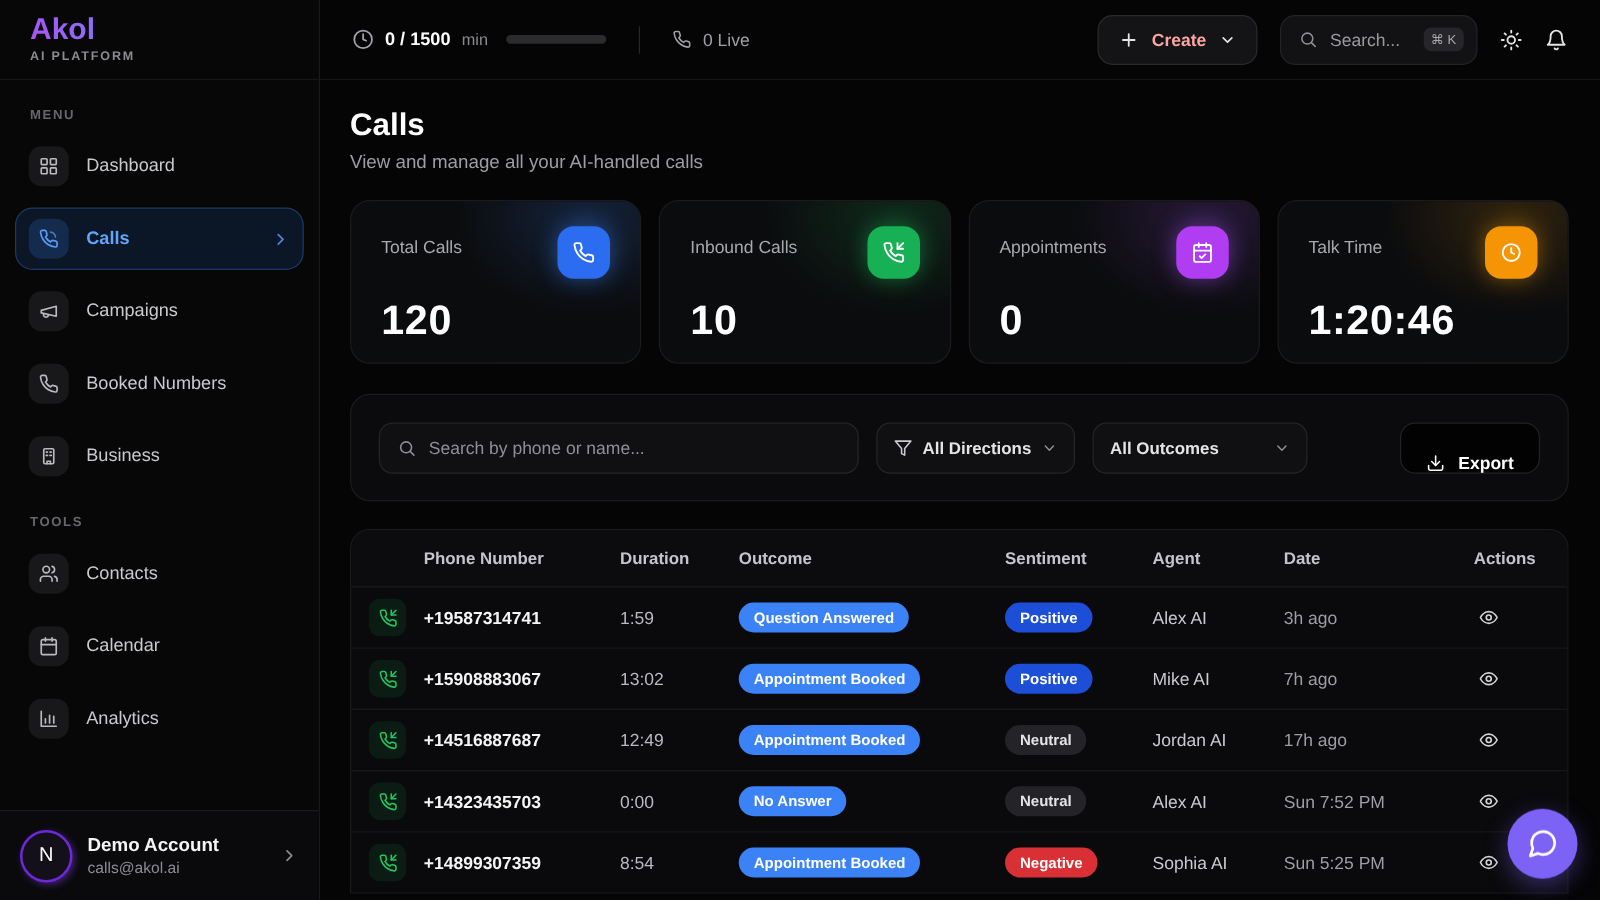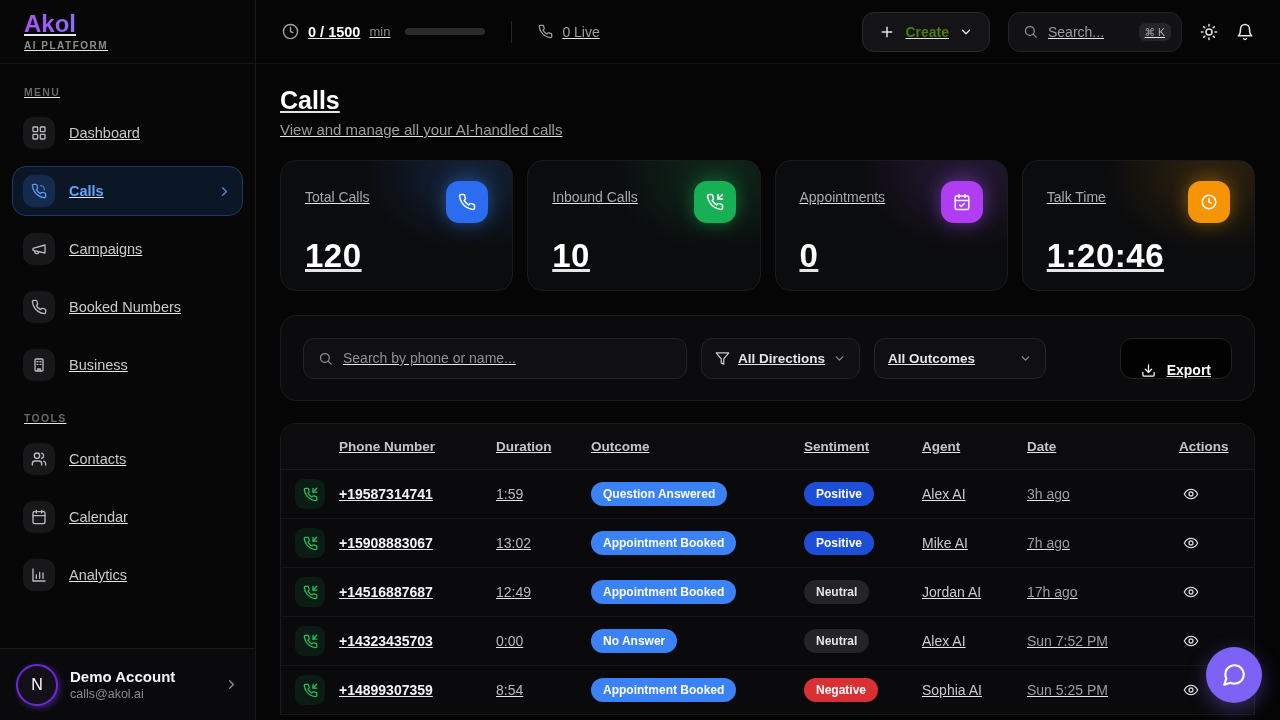--- a/index.html
+++ b/index.html
@@ -1,18 +1,18 @@
 <!DOCTYPE html>
 <html><head>
 <meta charset="utf-8">
 <style>
   * { margin:0; padding:0; box-sizing:border-box; }
   html,body { width:1280px; height:720px; overflow:hidden; background:#050506;
     font-family:"Liberation Sans", sans-serif; color:#e6e6e9; }
-  .app { display:flex; width:1280px; height:720px;text-decoration:underline; }
+  .app { display:flex; width:1280px; height:720px; }
 
   
   .sidebar { position:relative; width:256px; height:720px; background:#070708;
     border-right:1px solid #19191c; flex-shrink:0; overflow:hidden; }
   .logo-block { height:64px; padding:10px 24px; border-bottom:1px solid #161619; }
   .logo { font-size:24px; font-weight:bold;
     background:linear-gradient(90deg,#a855f7 0%, #6d8bfa 60%, #38bdf8 100%);
     -webkit-background-clip:text; background-clip:text; color:transparent; line-height:1.15; }
   .logo-sub { font-size:10px; letter-spacing:1.5px; color:#8b8b92; font-weight:bold; margin-top:2px; }
   .section-label { font-size:10.5px; letter-spacing:1.3px; color:#66666d; font-weight:bold;
@@ -44,24 +44,24 @@
     padding:0 26px; gap:10px; flex-shrink:0; }
   .usage { display:flex; align-items:center; gap:9px; color:#a1a1aa; }
   .usage-count { font-size:14.5px; font-weight:bold; color:#fff; }
   .usage-unit { font-size:13px; color:#8b8b92; }
   .meter { width:80px; height:7px; border-radius:4px; background:#2b2b2e; margin-left:6px; }
   .vdiv { width:1px; height:22px; background:#27272a; margin:0 16px; }
   .live { display:flex; align-items:center; gap:9px; color:#a1a1aa; font-size:14px; }
   .topbar-right { margin-left:auto; display:flex; align-items:center; gap:18px; }
   .create-btn { display:flex; align-items:center; gap:10px; height:40px; padding:0 16px;
     background:#141416; border:1px solid #2a2a2e; border-radius:12px; cursor:pointer; }
-  .create-btn .lbl { font-size:14px; font-weight:bold; color:#4d7c0f; }
+  .create-btn .lbl { font-size:14px; font-weight:bold; color:#fca5a5; }
   .create-btn { color:#e4e4e7; }
   .search-pill { display:flex; align-items:center; gap:10px; height:40px; padding:0 10px 0 14px;
-    background:#121214; border:1px solid #232327; border-radius:12px; width:174px; cursor:text; color:#8f8f96; }
+    background:#121214; border:1px solid #232327; border-radius:12px; width:158px; cursor:text; color:#8f8f96; }
   .search-pill .ph { font-size:14px; color:#9a9aa1; flex:1; }
   .kbd { background:#26262a; border-radius:6px; font-size:10.5px; color:#a7a7ae;
     padding:3px 6px; white-space:nowrap; }
   .icon-btn { background:none; border:none; color:#e4e4e7; cursor:pointer; display:flex; }
 
   .content { flex:1; padding:22px 25px 0 24px; overflow:hidden; }
   .page-title { font-size:25px; font-weight:bold; color:#fff; }
   .page-sub { font-size:15px; color:#9d9da4; margin-top:6px; }
 
   

